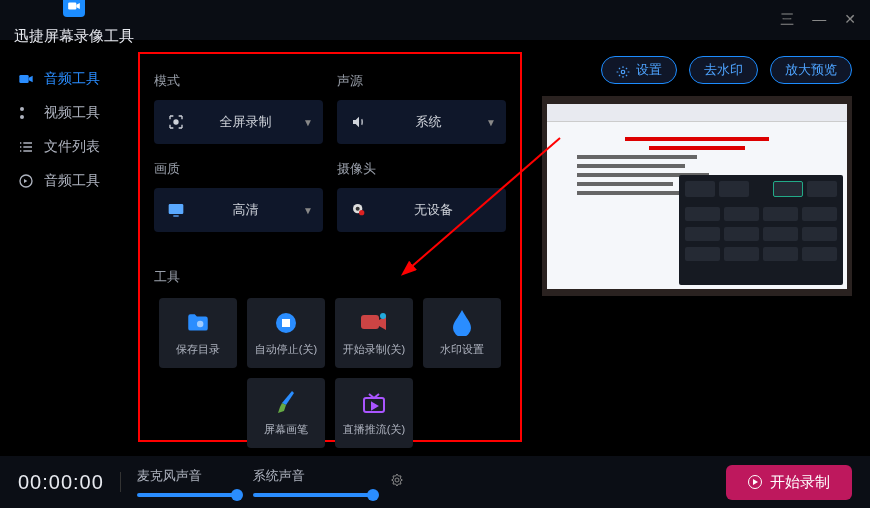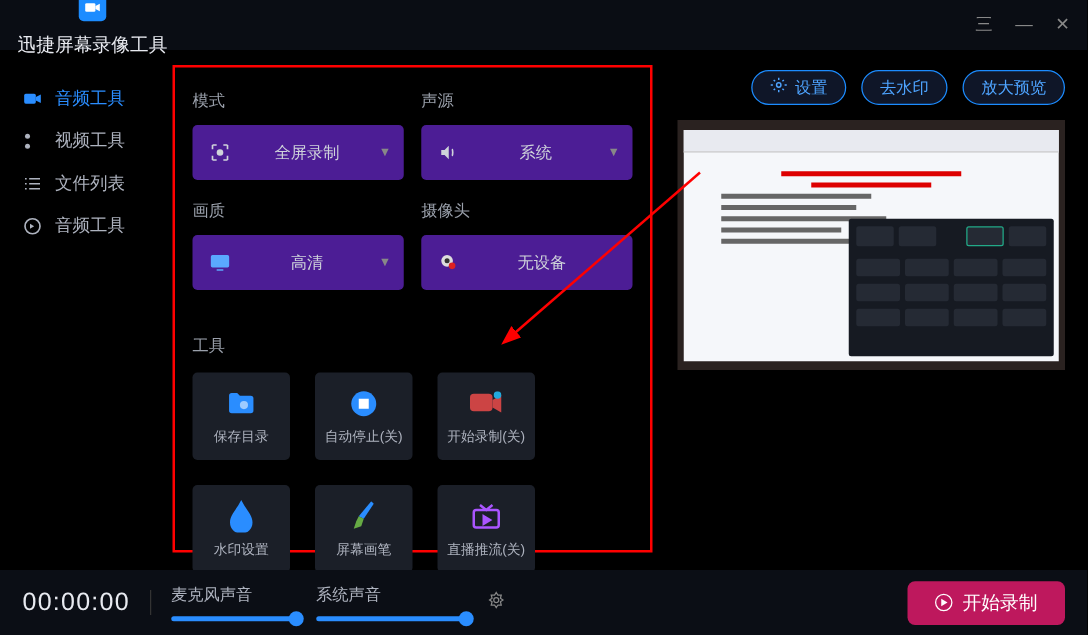--- a/index.html
+++ b/index.html
@@ -30,21 +30,21 @@
   .title-right span { cursor: pointer; font-size: 14px; color:#888; }
 
   
   .top-actions {
     position: absolute; top: 56px; right: 18px;
     display: flex; gap: 12px;
   }
   .btn-oval {
     border: 1px solid #1c8cff; background: #0f1628;
     color: #4ea4ff; padding: 4px 14px; border-radius: 14px;
-    font-size: 13px; display: inline-flex; align-items: flex-start; gap: 6px;
+    font-size: 13px; display: inline-flex; align-items: flex-end; gap: 6px;
     cursor: pointer;
   }
   .btn-oval svg { width: 14px; height: 14px; fill: none; stroke: #4ea4ff; stroke-width: 2; }
 
   
   .sidebar {
     position: absolute; left: 0; top: 40px; width: 130px;
     padding-top: 22px;
   }
   .side-item {
@@ -59,32 +59,32 @@
   .main-panel {
     position: absolute;
     left: 138px; top: 52px; width: 384px; height: 390px;
     border: 2px solid #f00;
     padding: 18px 14px 10px 14px;
   }
   .row { display: flex; gap: 14px; }
   .group { flex: 1; }
   .group-label { font-size: 13px; color: #9aa0ab; margin-bottom: 10px; }
   .selector {
-    background: #4c1d95; height: 44px; border-radius: 4px;
+    background: #0f172a; height: 44px; border-radius: 4px;
     display: flex; align-items: center;
     padding: 0 10px; cursor: pointer;
     font-size: 13px; color: #cfd3da;
     margin-bottom: 16px;
   }
   .sel-icon { width:24px; display:flex; justify-content:center; font-size:16px;}
   .sel-text { flex: 1; text-align: center; }
   .sel-arrow { color: #888; font-size: 10px; }
 
   .tools-label { font-size: 13px; color: #9aa0ab; margin: 20px 0 12px; }
-  .tool-grid { display: flex; flex-wrap: wrap; gap: 20px; }
+  .tool-grid { display: flex; flex-wrap: wrap; gap: 10px; justify-content: center; }
   .tool-card {
     width: 78px; height: 70px; background: #1b1f28; border-radius: 4px;
     display: flex; flex-direction: column; align-items: center; justify-content: center;
     gap: 6px; cursor: pointer;
     font-size: 11px; color: #aeb3bf;
   }
   .tool-g { width: 26px; height: 26px; display:flex; align-items:center; justify-content:center;}
 
   
   .preview {

